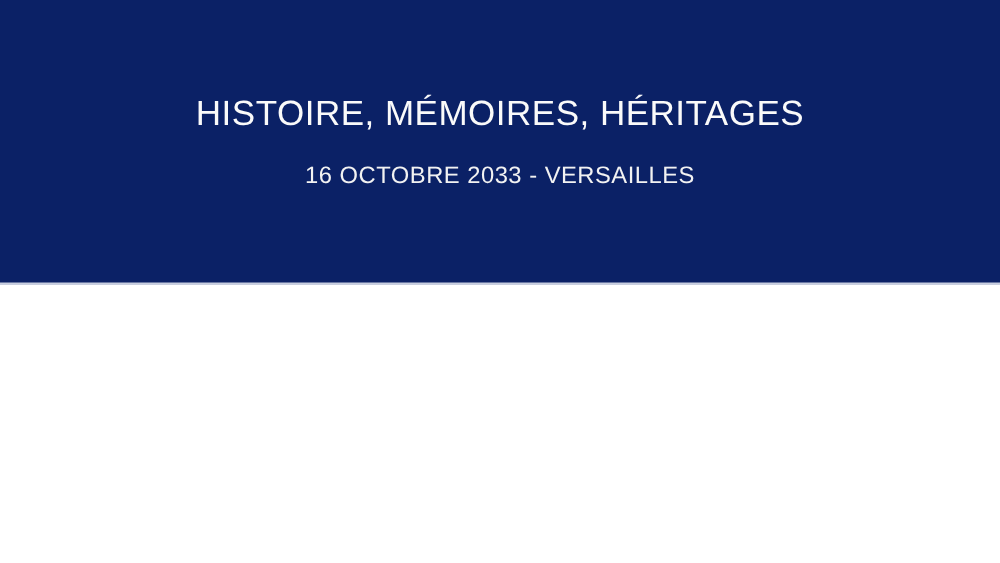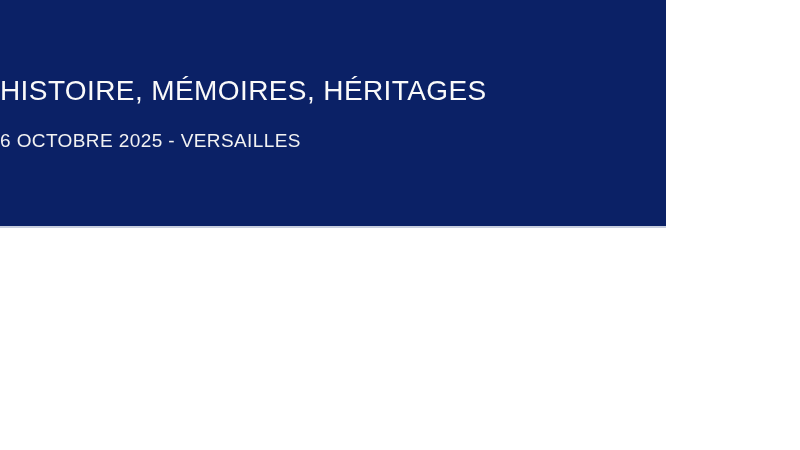--- a/index.html
+++ b/index.html
@@ -2,23 +2,23 @@
 <html><head>
 <meta charset="utf-8">
 <style>
   html,body{margin:0;padding:0;background:#fff;}
   .slide{
     position:relative;width:800px;height:450px;background:#ffffff;
     font-family:"Liberation Sans",sans-serif;overflow:hidden;
   }
   
   .hero{
-    position:absolute;left:0;top:0;width:666px;height:228px;
+    position:absolute;left:0;top:0;width:800px;height:228px;
     background:#0B2166;border-bottom:2px solid #C8CEDF;
-    box-sizing:border-box;padding-top:74px;
+    text-align:center;box-sizing:border-box;padding-top:74px;
   }
   .hero-title{
     margin:0;color:#FAFAFA;font-size:28px;line-height:34px;
     font-weight:400;letter-spacing:.4px;
   }
   .hero-title span{display:block;}
   .hero-subtitle{
     margin:22px 0 0 0;color:#F2F2F2;font-size:19px;font-weight:400;letter-spacing:.4px;
   }
   
@@ -26,21 +26,21 @@
 </style>
 </head>
 <body>
 
 <div class="slide">
 
   <div class="hero">
     <h1 class="hero-title">
       <span>HISTOIRE, MÉMOIRES, HÉRITAGES</span>
     </h1>
-    <p class="hero-subtitle">6 OCTOBRE 2025 - VERSAILLES</p>
+    <p class="hero-subtitle">16 OCTOBRE 2033 - VERSAILLES</p>
   </div>
 
   <div class="logoband">
 
     
     
 
     
     
 

